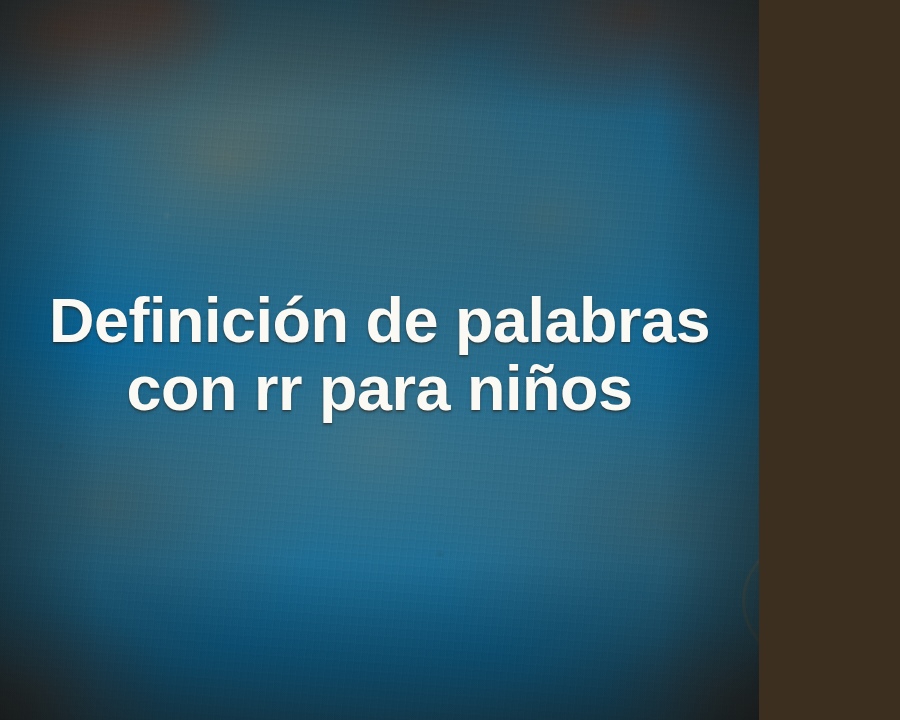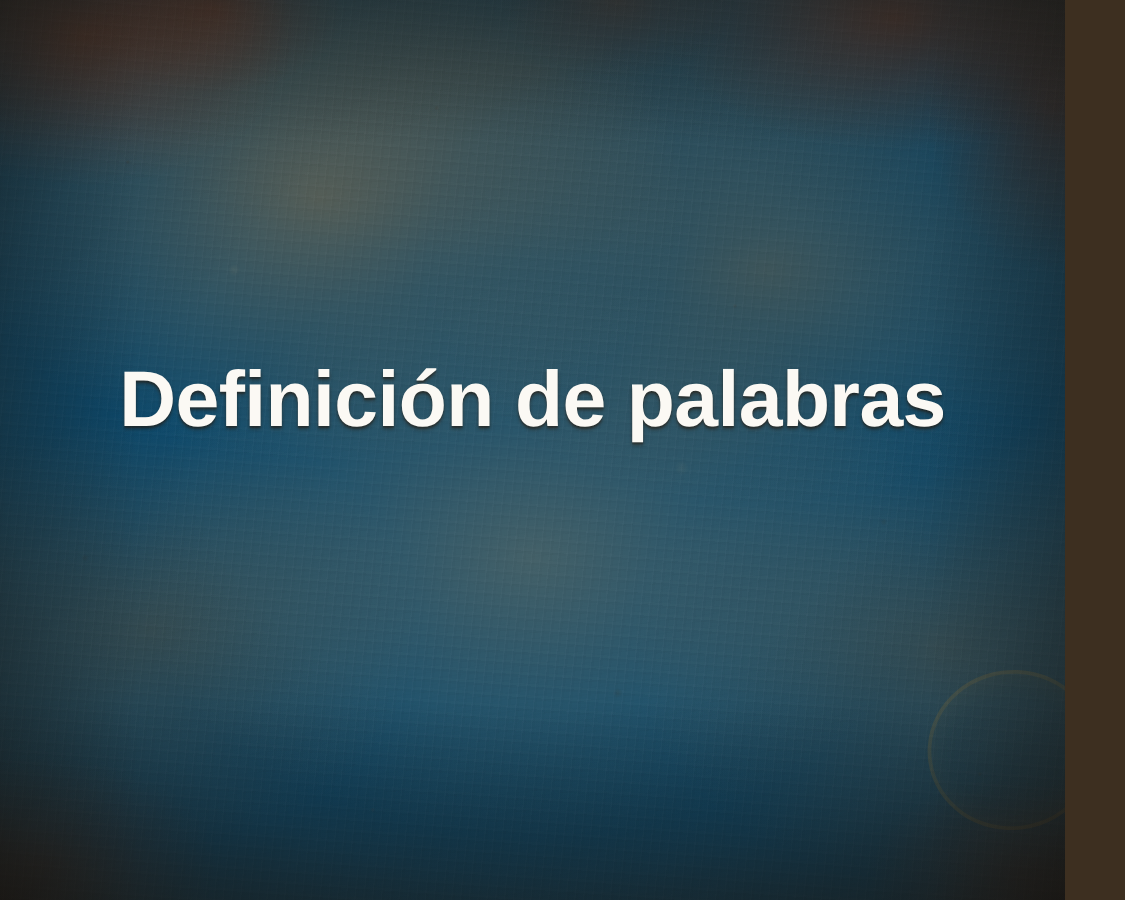--- a/index.html
+++ b/index.html
@@ -7,24 +7,24 @@
 
   html, body {
     width: 900px;
     height: 720px;
     overflow: hidden;
     background: #3d2f20;
   }
 
   .canvas {
     position: relative;
-    width: 852px;
+    width: 759px;
     height: 720px;
     overflow: hidden;
-    background-color: #0c4a6e;
+    background-color: #0369a1;
     font-family: "Liberation Sans", sans-serif;
   }
 
   
 
   .layer {
     position: absolute;
     inset: 0;
     pointer-events: none;
   }
@@ -157,15 +157,16 @@
   <div class="layer tex-base"></div>
   <div class="layer tex-rust"></div>
   <div class="layer tex-grain"></div>
   <div class="layer tex-speck"></div>
   <div class="layer tex-scratch"></div>
   <div class="ring-stain"></div>
   <div class="layer tex-vignette"></div>
 
   <div class="headline">
     <span class="headline-line">Definición de palabras</span>
+    <span class="headline-line">con rr para niños</span>
   </div>
 
 </div>
 
 </body></html>

